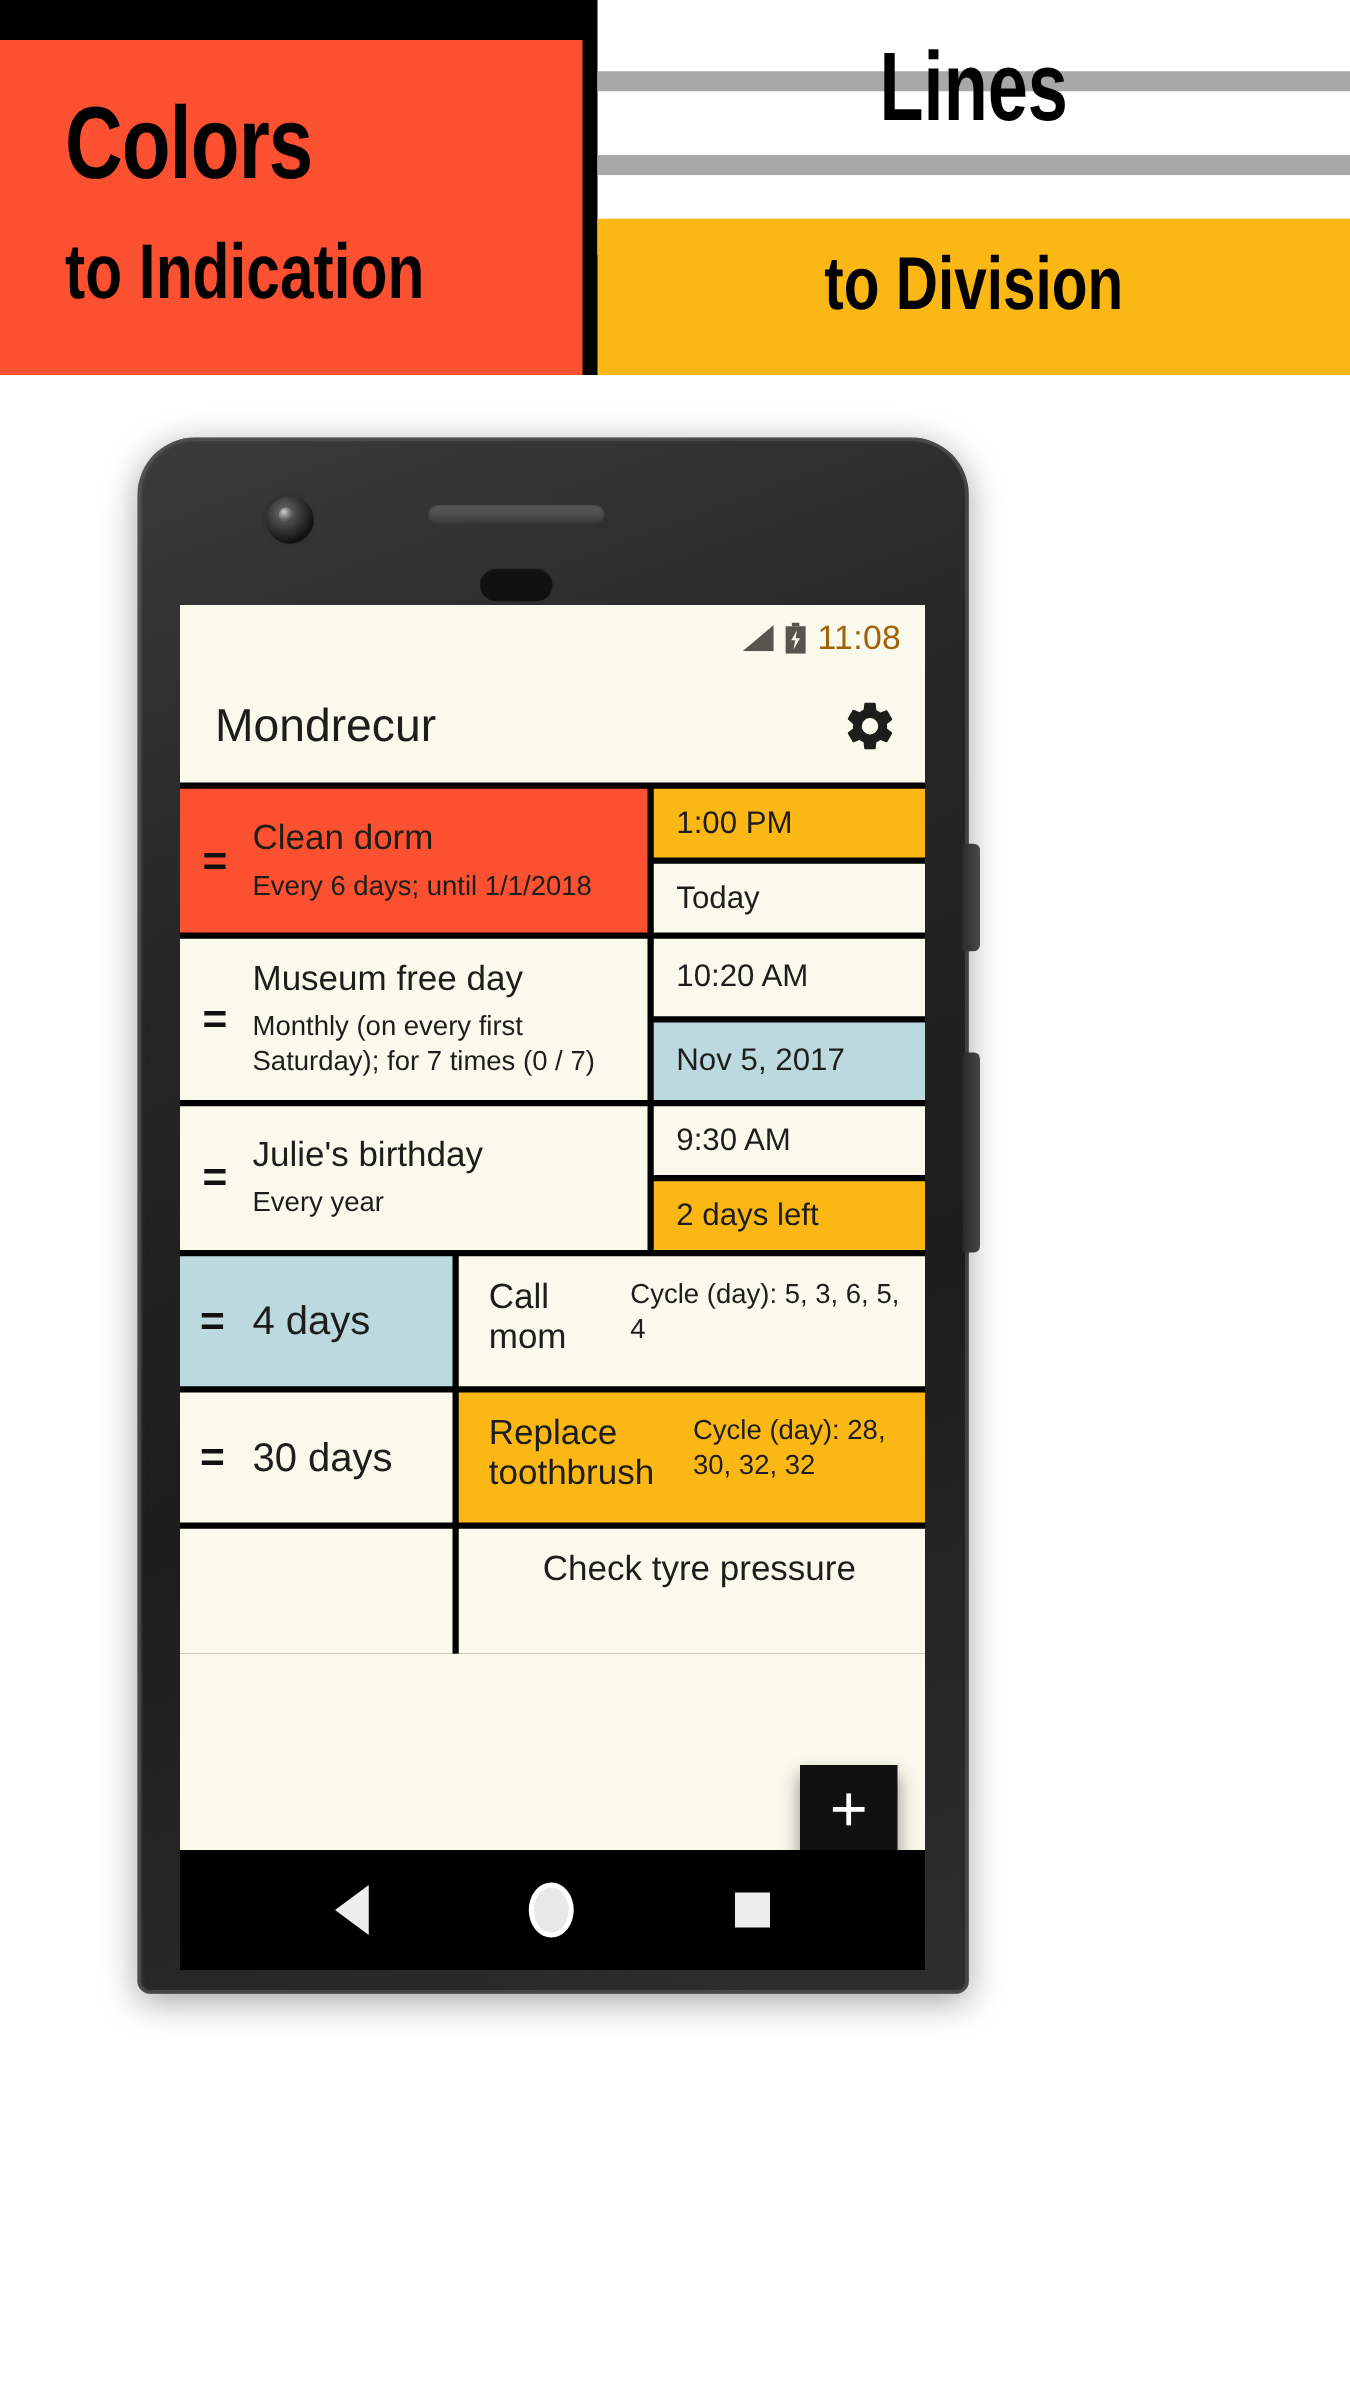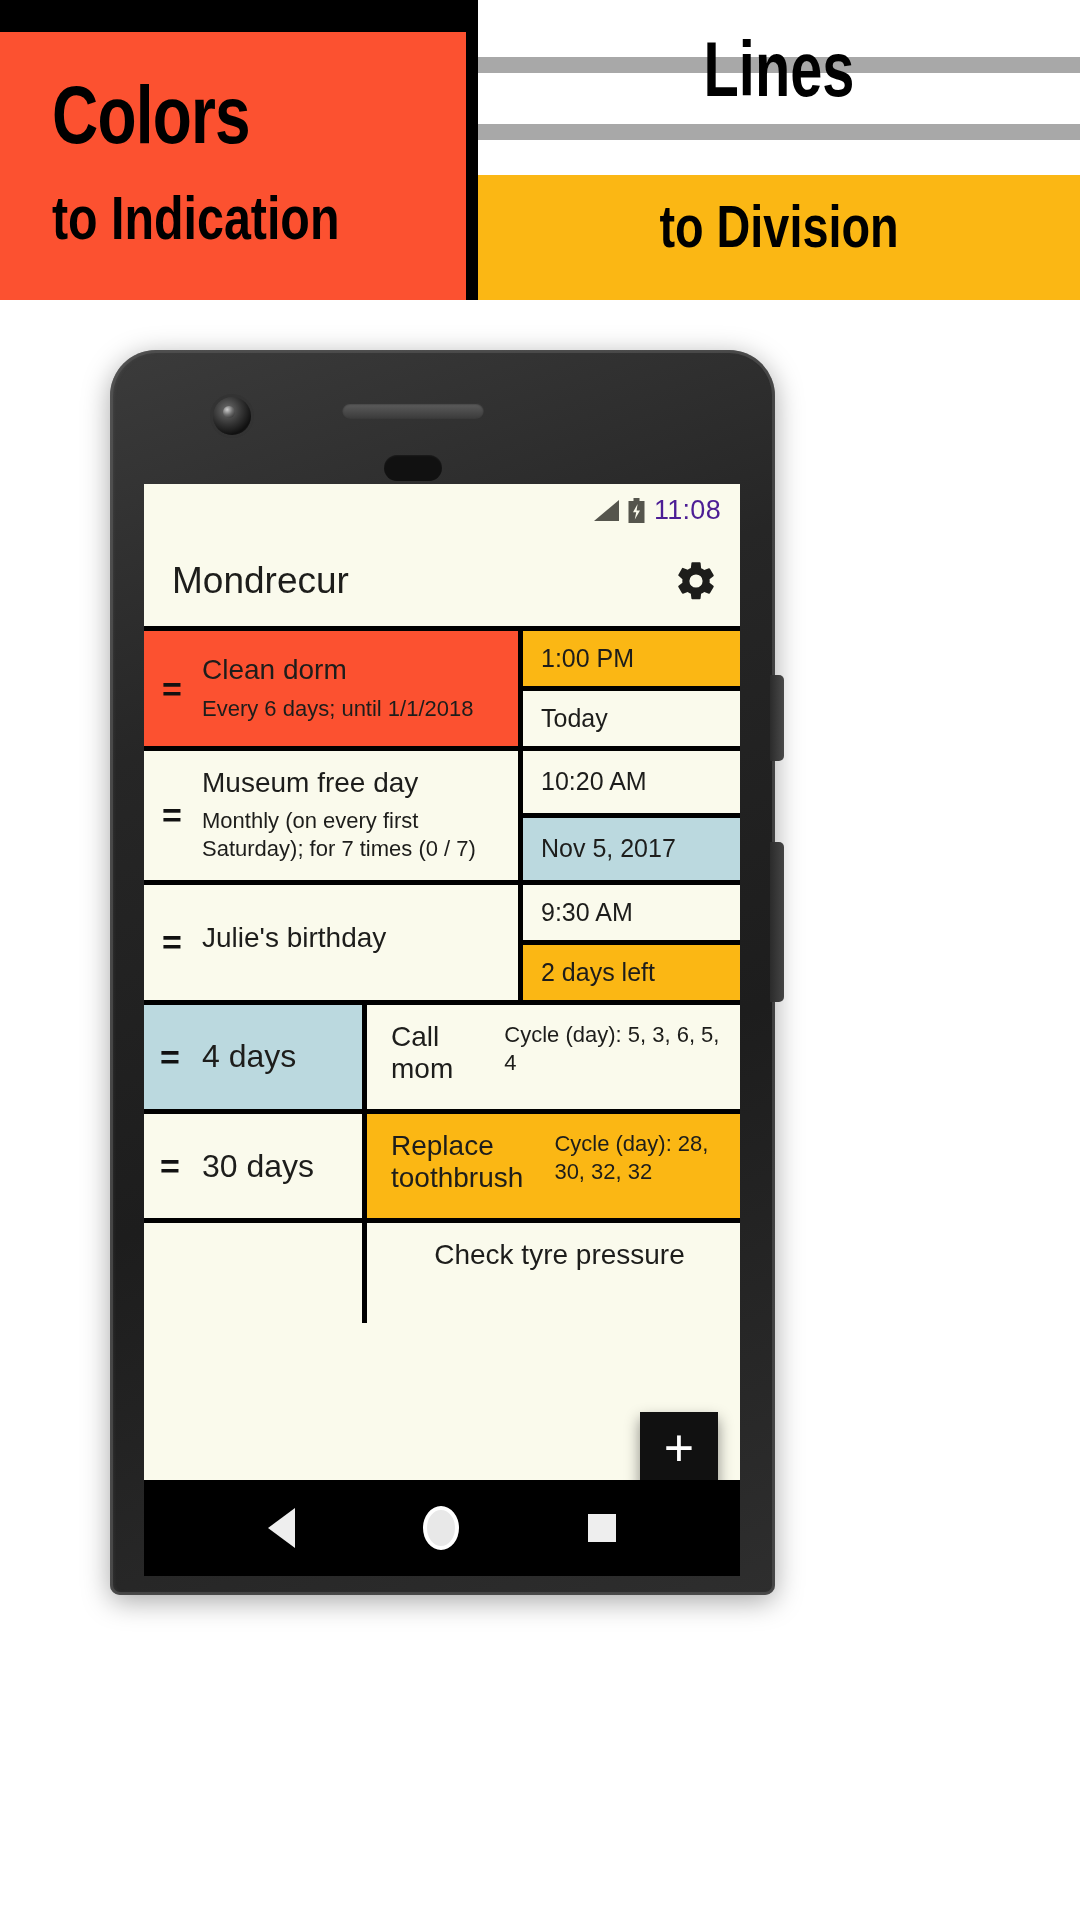--- a/index.html
+++ b/index.html
@@ -97,21 +97,21 @@
     background:#FAFAEC;overflow:hidden;
   }
 
   
   .statusbar{
     position:relative;height:52px;background:#FAFAEC;
     display:flex;align-items:center;justify-content:flex-end;padding-right:19px;gap:9px;
   }
   .sb-signal{width:25px;height:21px;}
   .sb-batt{width:17px;height:25px;position:relative;}
-  .sb-time{font-size:27px;color:#4c1d95;font-family:"Liberation Sans", sans-serif;letter-spacing:.3px;}
+  .sb-time{font-size:27px;color:#a16207;font-family:"Liberation Sans", sans-serif;letter-spacing:.3px;}
 
   
   .appbar{
     height:90px;background:#FAFAEC;display:flex;align-items:center;
     padding:0 22px 0 28px;justify-content:space-between;gap:27px;
   }
   .app-title{font-size:37px;color:#1d1d1b;font-family:"Liberation Sans", sans-serif;}
   .gear{width:44px;height:44px;cursor:pointer;}
 
   
@@ -242,20 +242,21 @@
           <div class="right-col">
             <div class="cell r-cell bg-cream">10:20 AM</div>
             <div class="cell r-cell bg-blue">Nov 5, 2017</div>
           </div>
         </div>
 
         <div class="row">
           <div class="cell main-cell bg-cream">
             <span class="eq">=</span>
             <div class="r-title">Julie's birthday</div>
+            <div class="r-sub">Every year</div>
           </div>
           <div class="right-col">
             <div class="cell r-cell bg-cream">9:30 AM</div>
             <div class="cell r-cell bg-yellow">2 days left</div>
           </div>
         </div>
 
         <div class="row">
           <div class="cell int-cell bg-blue">
             <span class="eq">=</span>

